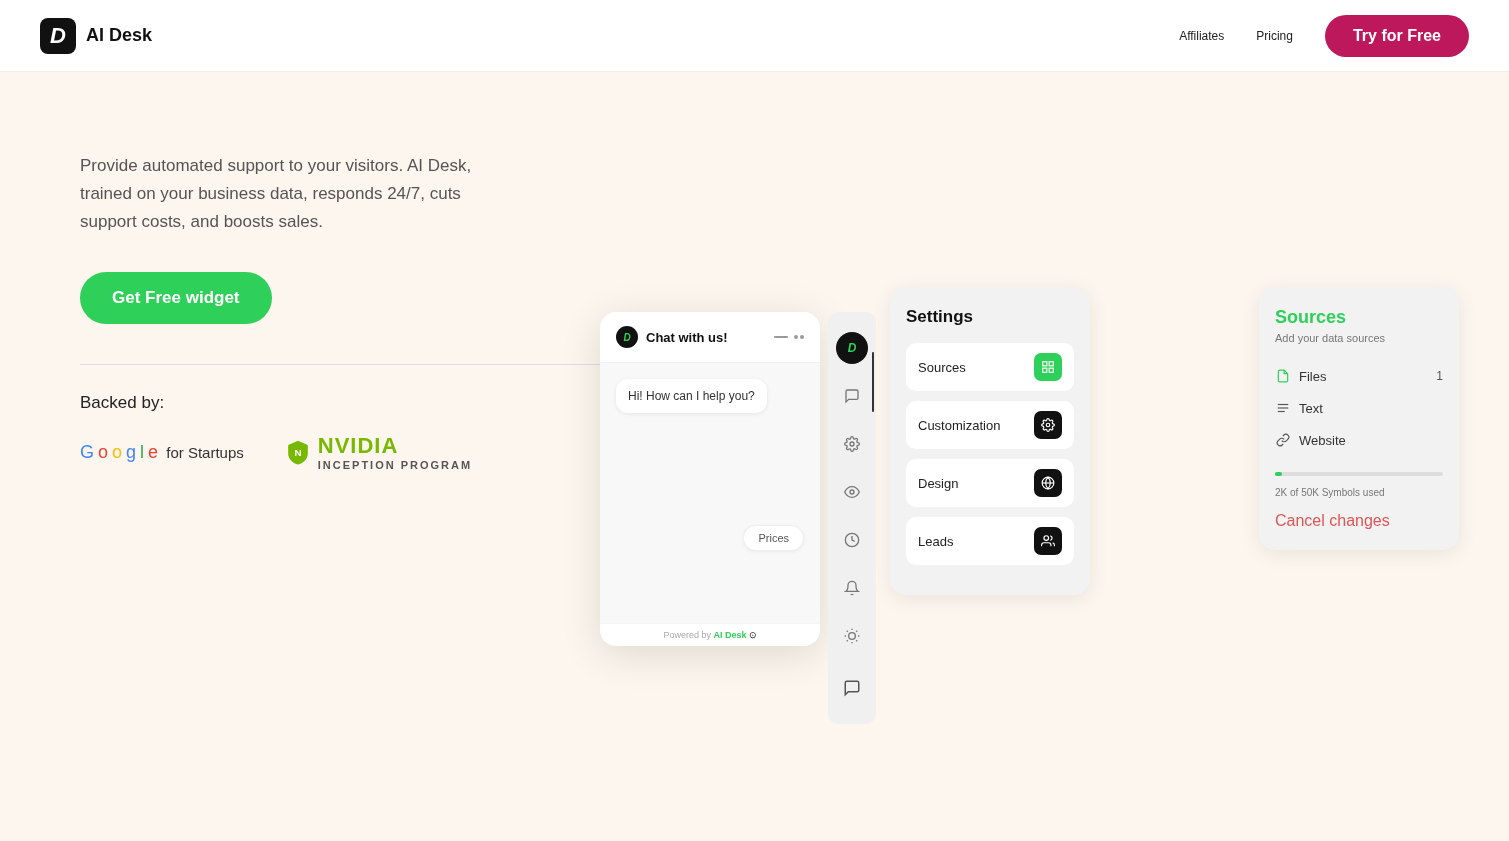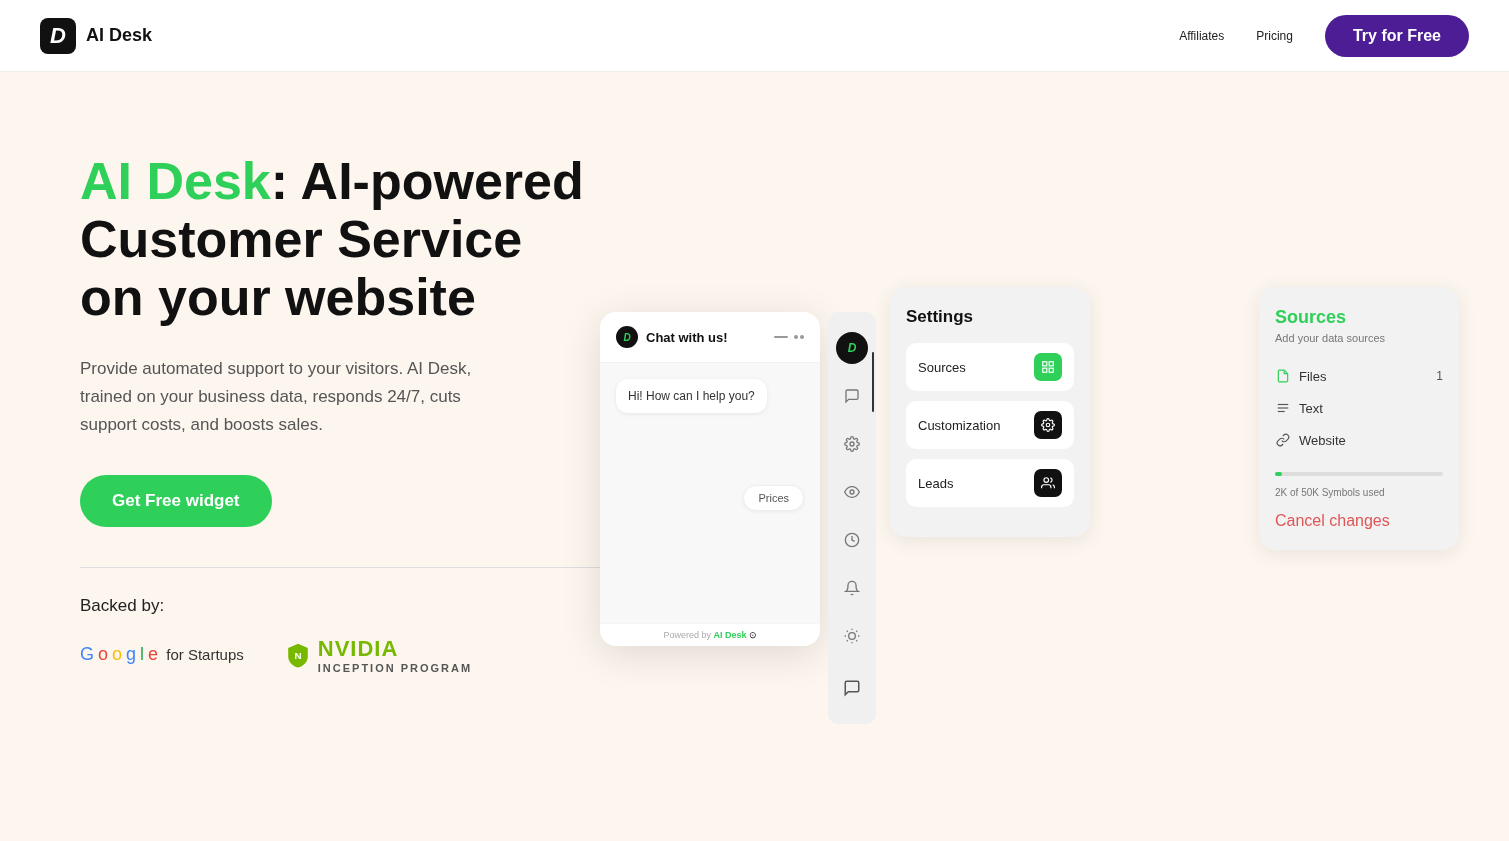--- a/index.html
+++ b/index.html
@@ -14,21 +14,21 @@
     .navbar-logo { display: flex; align-items: center; gap: 10px; }
     .logo-icon {
       width: 36px; height: 36px; background: #111; border-radius: 8px;
       display: flex; align-items: center; justify-content: center; color: #fff;
       font-weight: 900; font-size: 20px; font-style: italic;
     }
     .logo-text { font-size: 18px; font-weight: 700; color: #111; }
     .navbar-right { display: flex; align-items: center; gap: 32px; }
     .nav-link { font-size: 12px; color: #222; text-decoration: none; cursor: pointer; }
     .try-free-btn {
-      background: #4c1d95; color: #fff; border: none; border-radius: 50px;
+      background: #be185d; color: #fff; border: none; border-radius: 50px;
       padding: 12px 28px; font-size: 16px; font-weight: 600; cursor: pointer;
     }
 
     
     .main {
       display: flex; align-items: flex-start; padding: 60px 60px 40px 80px;
       min-height: calc(841px - 72px); position: relative;
     }
 
     
@@ -74,21 +74,21 @@
     .chat-header-left { display: flex; align-items: center; gap: 8px; }
     .chat-dot { width: 22px; height: 22px; background: #111; border-radius: 50%; display: flex; align-items: center; justify-content: center; }
     .chat-dot span { color: #2ed059; font-weight: 900; font-size: 11px; font-style: italic; }
     .chat-title-text { font-size: 13px; font-weight: 600; color: #111; }
     .chat-controls { display: flex; gap: 6px; align-items: center; }
     .chat-control-line { width: 14px; height: 2px; background: #999; border-radius: 1px; }
     .chat-control-dots { display: flex; gap: 2px; }
     .chat-control-dot { width: 4px; height: 4px; background: #999; border-radius: 50%; }
     .chat-body { padding: 16px; min-height: 260px; background: #f8f8f8; }
     .chat-bubble { background: #fff; border-radius: 12px; padding: 10px 12px; font-size: 12px; color: #333; display: inline-block; box-shadow: 0 1px 4px rgba(0,0,0,0.08); }
-    .chat-suggestion { display: flex; justify-content: flex-end; margin-top: 72px; align-items: center; }
+    .chat-suggestion { display: flex; justify-content: flex-end; margin-top: 112px; align-items: center; }
     .suggestion-chip { background: #fff; border: 1px solid #eee; border-radius: 20px; padding: 6px 14px; font-size: 11px; color: #555; box-shadow: 0 1px 4px rgba(0,0,0,0.06); }
     .chat-input-area { padding: 10px 14px; border-top: 1px solid #f0f0f0; display: flex; align-items: center; justify-content: space-between; }
     .chat-input-text { font-size: 11px; color: #aaa; }
     .chat-send { width: 24px; height: 24px; display: flex; align-items: center; justify-content: center; color: #555; }
     .chat-footer { text-align: center; padding: 6px; font-size: 9px; color: #aaa; border-top: 1px solid #f5f5f5; }
     .chat-footer .ai-desk-link { color: #2ed059; font-weight: 600; }
 
     
     .sidebar-icons {
       position: absolute; left: 228px; top: 190px; z-index: 3;
@@ -150,23 +150,20 @@
   <div class="navbar-right">
     <a class="nav-link">Affiliates</a>
     <a class="nav-link">Pricing</a>
     <button class="try-free-btn">Try for Free</button>
   </div>
 </nav>
 
 <div class="main">
 
   <div class="hero">
-    <h1 class="hero-title">
-      <span class="green">AI Desk</span><span>: AI-powered Customer Service on your website</span>
-    </h1>
     <p class="hero-subtitle">Provide automated support to your visitors. AI Desk, trained on your business data, responds 24/7, cuts support costs, and boosts sales.</p>
     <button class="get-free-btn">Get Free widget</button>
     <hr class="divider">
     <p class="backed-by">Backed by:</p>
     <div class="logos">
 
       <div class="google-logo">
         <span class="g-blue">G</span>
           <span class="g-red">o</span>
           <span class="g-yellow">o</span>
@@ -296,20 +293,30 @@
       <div class="settings-item">
         <span>Customization</span>
         <div class="settings-item-icon">
           <svg width="14" height="14" viewBox="0 0 24 24" fill="none" stroke="white" stroke-width="2">
               <circle cx="12" cy="12" r="3"></circle>
               <path d="M19.4 15a1.65 1.65 0 0 0 .33 1.82l.06.06a2 2 0 0 1-2.83 2.83l-.06-.06a1.65 1.65 0 0 0-1.82-.33 1.65 1.65 0 0 0-1 1.51V21a2 2 0 0 1-4 0v-.09A1.65 1.65 0 0 0 9 19.4a1.65 1.65 0 0 0-1.82.33l-.06.06a2 2 0 0 1-2.83-2.83l.06-.06A1.65 1.65 0 0 0 4.68 15a1.65 1.65 0 0 0-1.51-1H3a2 2 0 0 1 0-4h.09A1.65 1.65 0 0 0 4.6 9a1.65 1.65 0 0 0-.33-1.82l-.06-.06a2 2 0 0 1 2.83-2.83l.06.06A1.65 1.65 0 0 0 9 4.68a1.65 1.65 0 0 0 1-1.51V3a2 2 0 0 1 4 0v.09a1.65 1.65 0 0 0 1 1.51 1.65 1.65 0 0 0 1.82-.33l.06-.06a2 2 0 0 1 2.83 2.83l-.06.06A1.65 1.65 0 0 0 19.4 9a1.65 1.65 0 0 0 1.51 1H21a2 2 0 0 1 0 4h-.09a1.65 1.65 0 0 0-1.51 1z"></path>
             </svg>
         </div>
       </div>
 
+      <div class="settings-item">
+        <span>Design</span>
+        <div class="settings-item-icon">
+          <svg width="14" height="14" viewBox="0 0 24 24" fill="none" stroke="white" stroke-width="2">
+              <circle cx="12" cy="12" r="10"></circle>
+              <line x1="2" y1="12" x2="22" y2="12"></line>
+              <path d="M12 2a15.3 15.3 0 0 1 4 10 15.3 15.3 0 0 1-4 10 15.3 15.3 0 0 1-4-10 15.3 15.3 0 0 1 4-10z"></path>
+            </svg>
+        </div>
+      </div>
 
       <div class="settings-item">
         <span>Leads</span>
         <div class="settings-item-icon">
           <svg width="14" height="14" viewBox="0 0 24 24" fill="none" stroke="white" stroke-width="2">
               <path d="M17 21v-2a4 4 0 0 0-4-4H5a4 4 0 0 0-4 4v2"></path>
               <circle cx="9" cy="7" r="4"></circle>
               <path d="M23 21v-2a4 4 0 0 0-3-3.87"></path>
               <path d="M16 3.13a4 4 0 0 1 0 7.75"></path>
             </svg>

